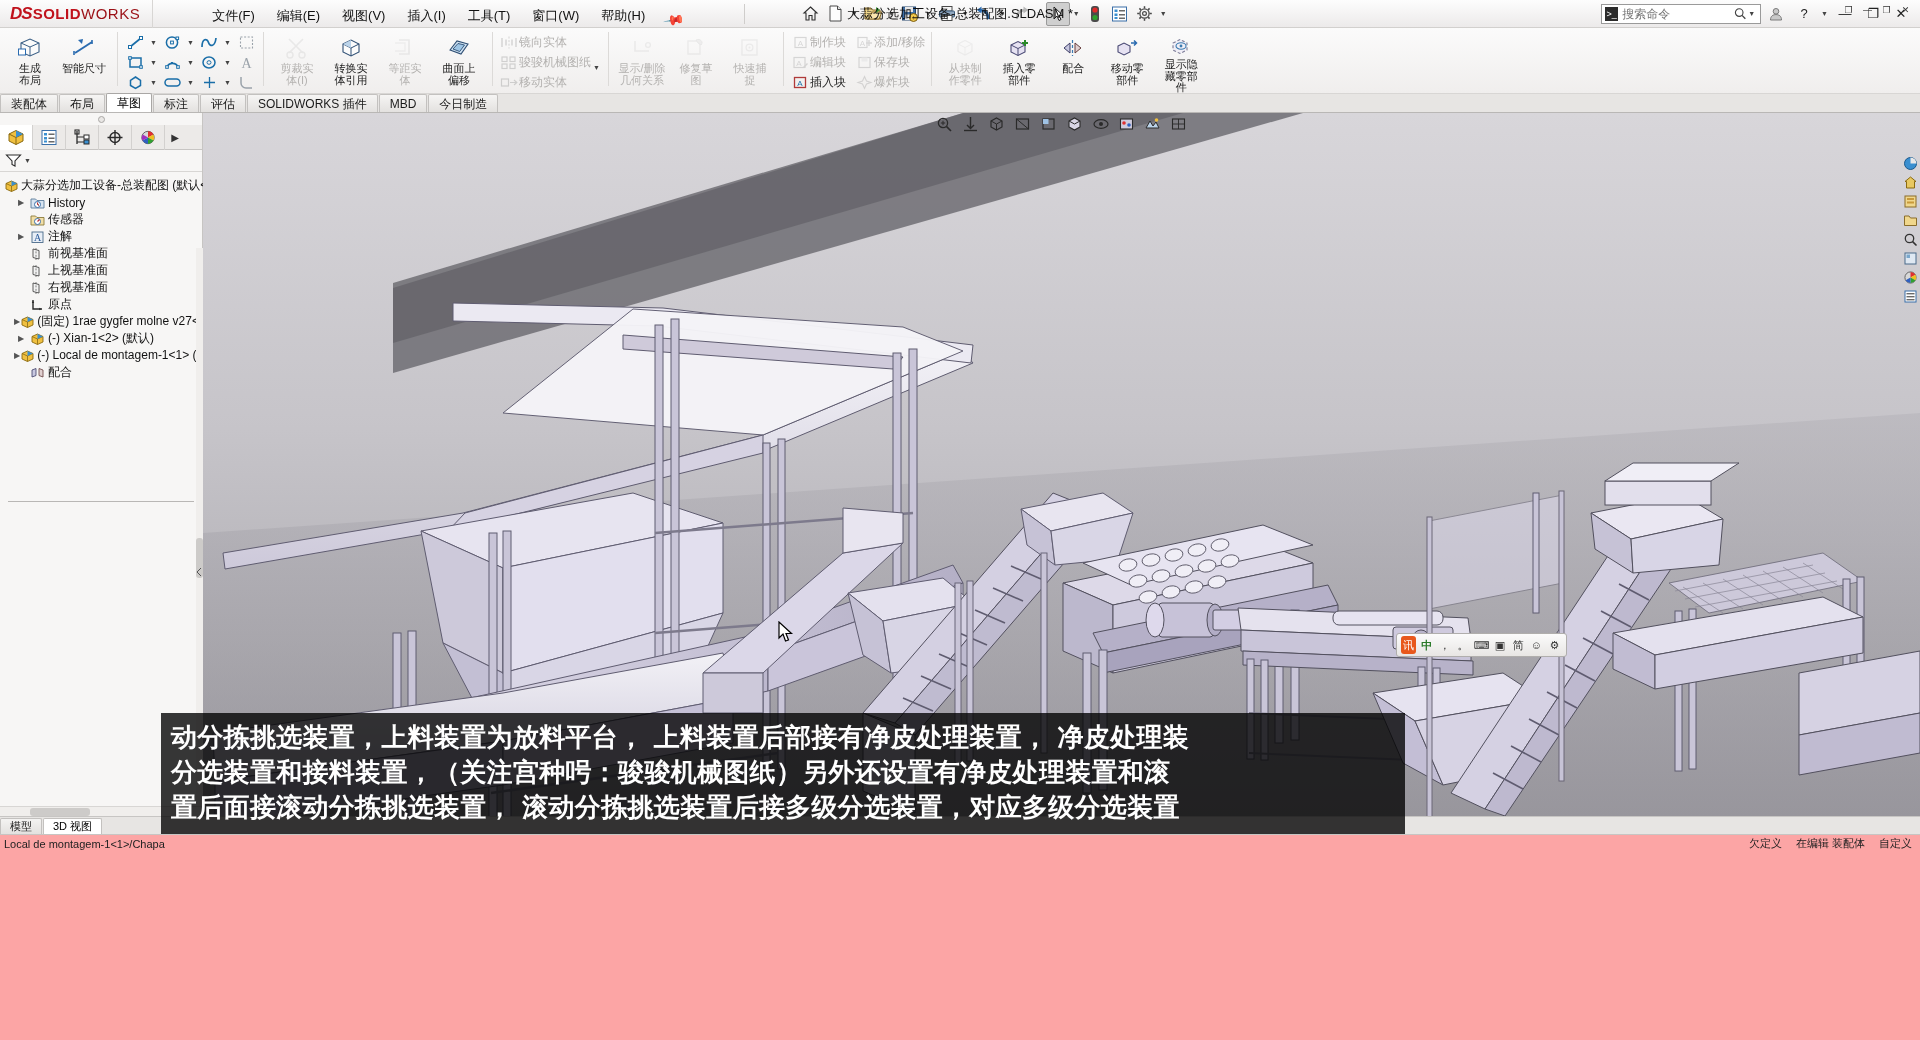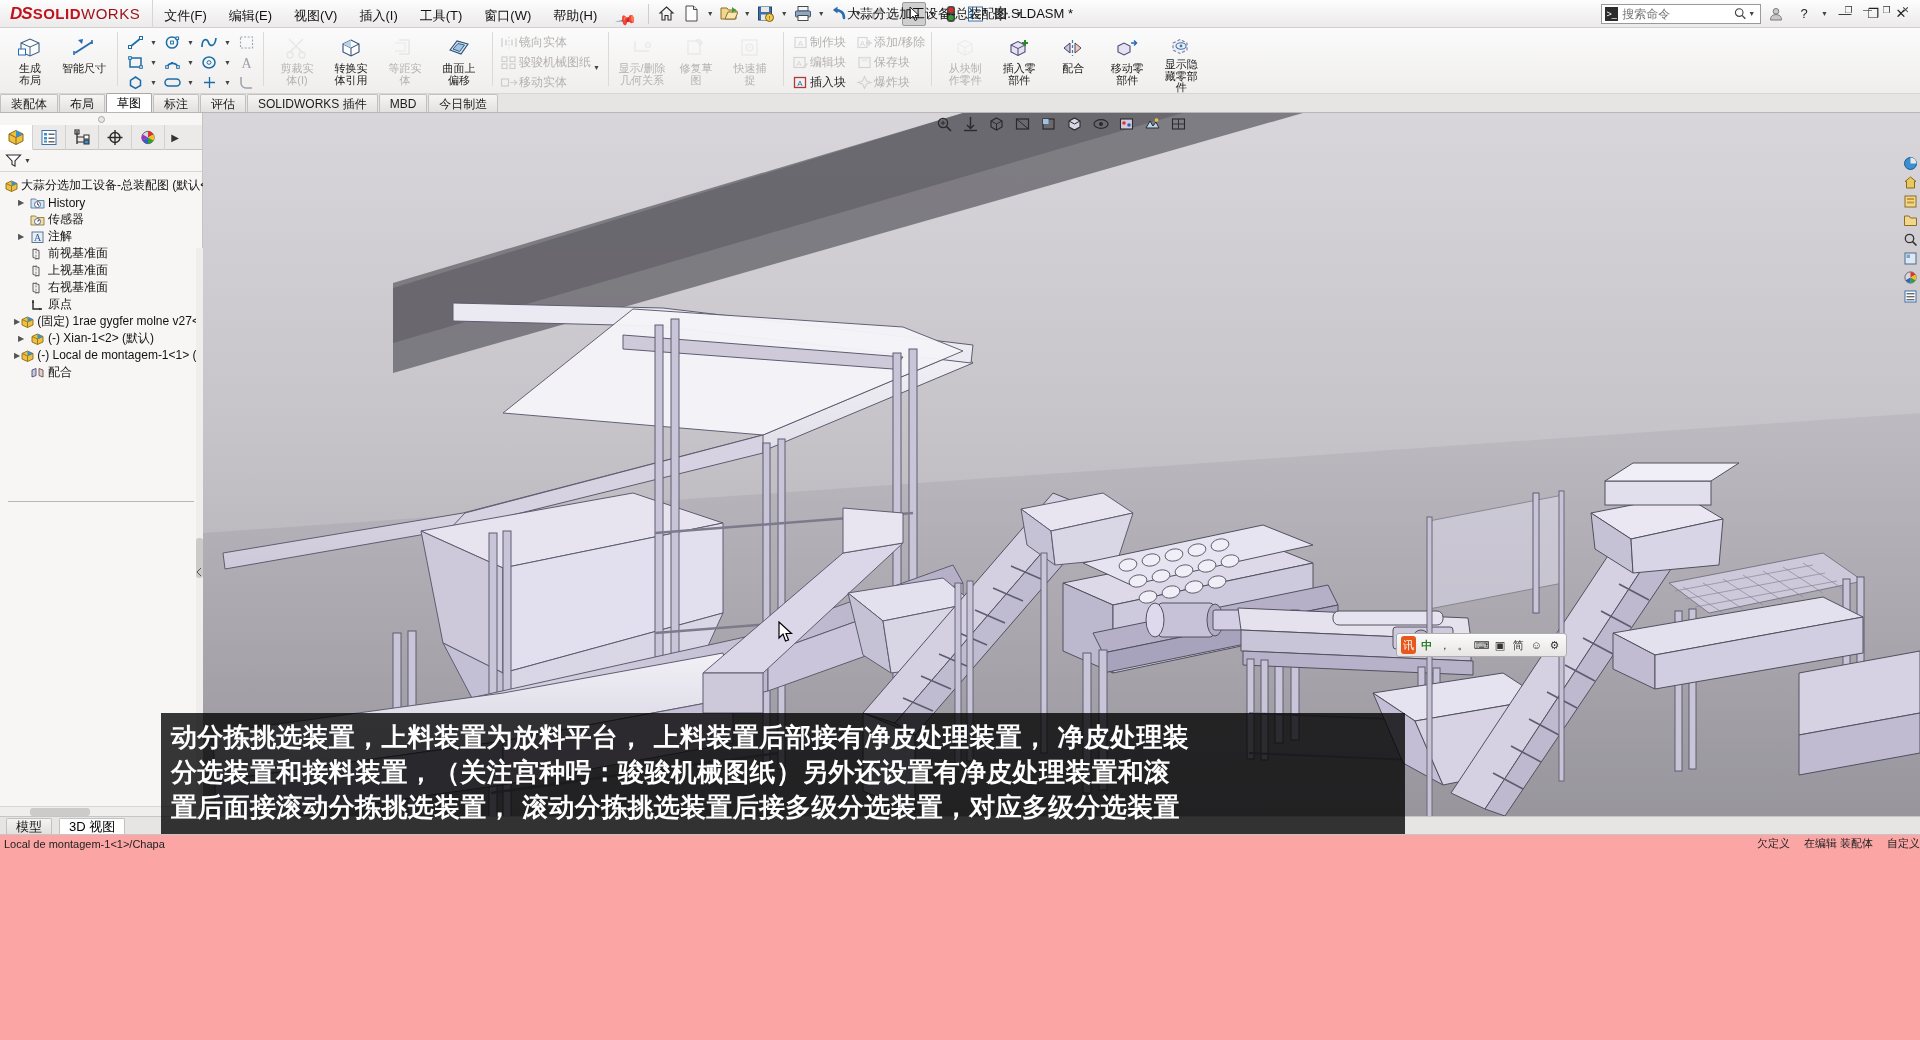--- a/index.html
+++ b/index.html
@@ -11,21 +11,21 @@
     color:#1a1a1a;
     -webkit-font-smoothing: antialiased;
   }
   .app { position:relative; width:1920px; height:1040px; background:#f3f3f3; }
 
   
   .titlebar {
     position:absolute; left:0; top:0; width:1920px; height:28px;
     background:linear-gradient(#fdfdfd,#eceaea);
     border-bottom:1px solid #d2d0ce;
-    display:flex; align-items:center;
+    display:flex; align-items:center;gap:48px;
   }
   .sw-logo { display:flex; align-items:center; padding:0 12px 0 10px; height:28px;
     border-right:1px solid #d8d6d4; }
   .sw-logo .ds { color:#c0121c; font-weight:bold; font-size:17px; font-style:italic; letter-spacing:-1px;}
   .sw-logo .name { color:#c0121c; font-weight:bold; font-size:15px; letter-spacing:.5px; margin-left:1px;}
   .sw-logo .name .lt { color:#9b1016; font-weight:normal; }
   .menu { display:flex; align-items:flex-end; height:28px; }
   .menu .mi { padding:3px 11px; font-size:13px; color:#111; cursor:default; white-space:nowrap;}
   .pin { margin:0 6px 0 10px; color:#2a6bb0; font-size:14px; transform:rotate(35deg); display:inline-block;}
   .tbsep { width:1px; height:20px; background:#cfcdcb; margin:0 6px; }
@@ -120,29 +120,29 @@
     background:rgba(0,0,0,.78); padding:7px 10px 9px 10px; }
   .subtitle p { color:#fff; font-size:26px; line-height:35px; font-weight:bold;
     font-family:"DejaVu Sans","Liberation Sans",sans-serif; letter-spacing:.3px;}
 
   
   .bottomtabs { position:absolute; left:0; top:816px; width:1920px; height:18px;
     background:#e7e5e3; border-top:1px solid #c7c5c3; display:flex; align-items:center;}
   .hscroll { position:absolute; left:0; top:806px; width:203px; height:10px; background:#f0eeec;
      border-top:1px solid #d8d6d4;}
   .hscroll .hthumb { position:absolute; left:30px; top:1px; width:60px; height:8px; background:#cdcbc9; border-radius:3px;}
-  .btab { height:16px; padding:0 9px; font-size:13px; line-height:15px; border:1px solid #c3c1bf;
-    border-bottom:none; background:linear-gradient(#f4f3f2,#e3e1df); margin-right:1px; border-radius:2px 2px 0 0;margin-left:6px;}
+  .btab { height:16px; padding:0 9px; font-size:11px; line-height:15px; border:1px solid #c3c1bf;
+    border-bottom:none; background:linear-gradient(#f4f3f2,#e3e1df); margin-right:1px; border-radius:2px 2px 0 0;}
   .btab.active { background:#fff; color:#000;}
   .statusbar { position:absolute; left:0; top:834px; width:1920px; height:206px; background:#fca5a5;
     border-top:1px solid #c7c5c3; }
   .statusline { position:absolute; left:0; top:0; width:1920px; height:17px; display:flex;
     align-items:center; font-size:11px; color:#222; }
   .statusline .sl { padding-left:4px; }
-  .statusline .sr { margin-left:auto; display:flex; gap:14px; align-items:center;justify-content:flex-end;}
+  .statusline .sr { margin-left:auto; padding-right:8px; display:flex; gap:14px; align-items:center;justify-content:flex-end;}
 </style>
 </head>
 <body>
 
 <div class="app">
 
   <div class="titlebar">
     <div class="sw-logo">
       <span class="ds">DS</span>
       <span class="name"><span>SOLID</span><span class="lt">WORKS</span></span>

